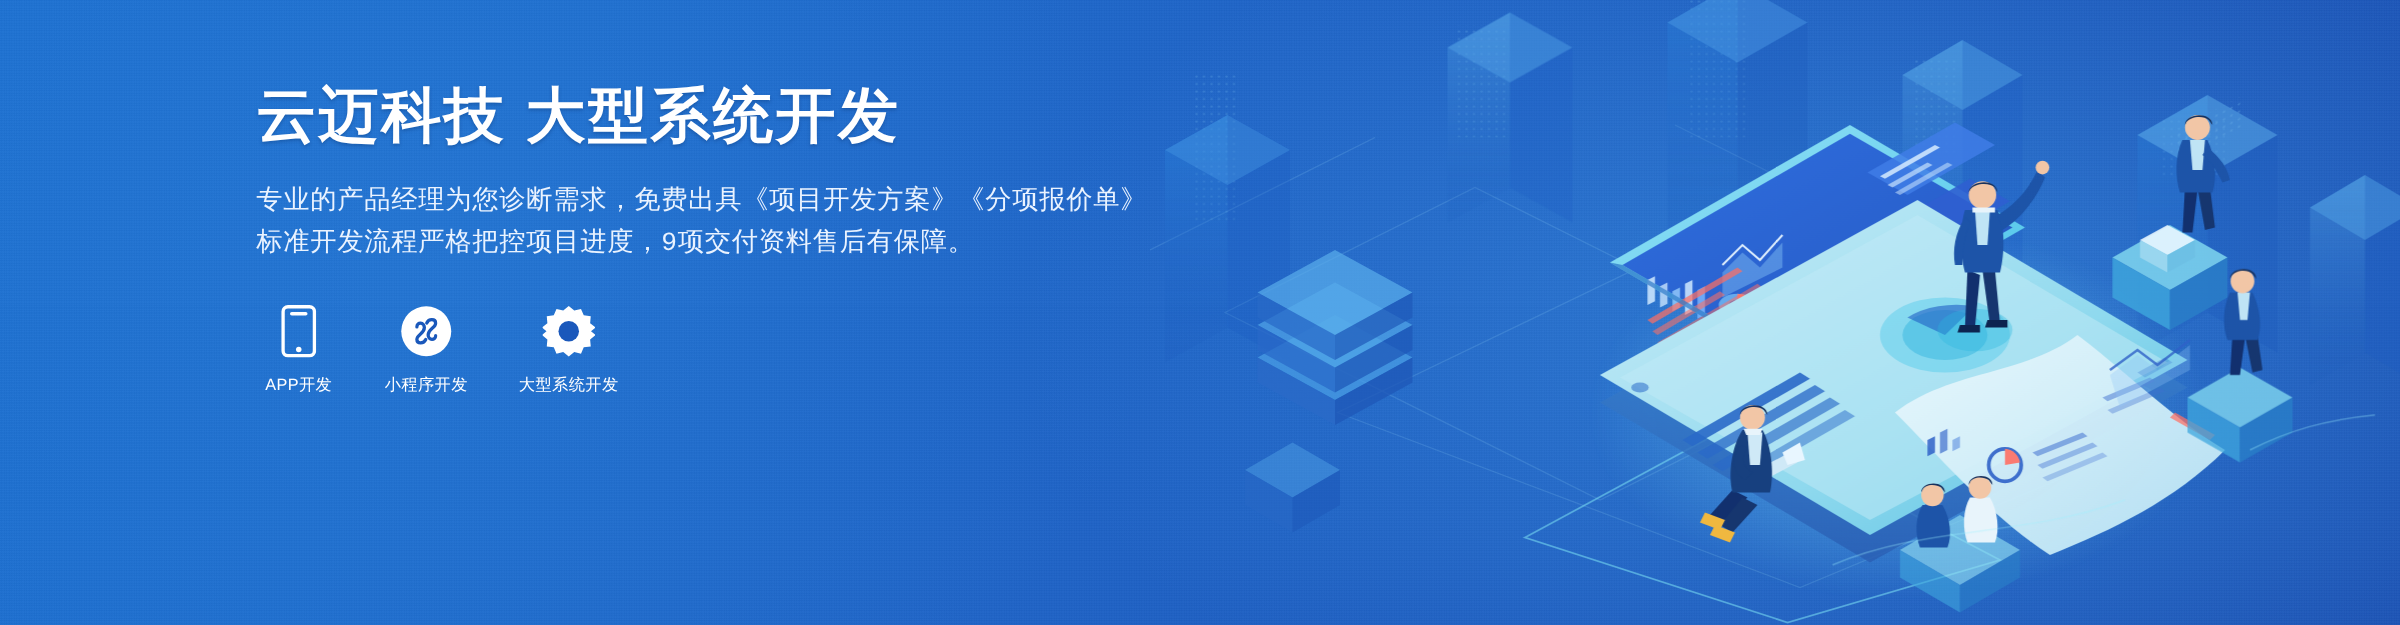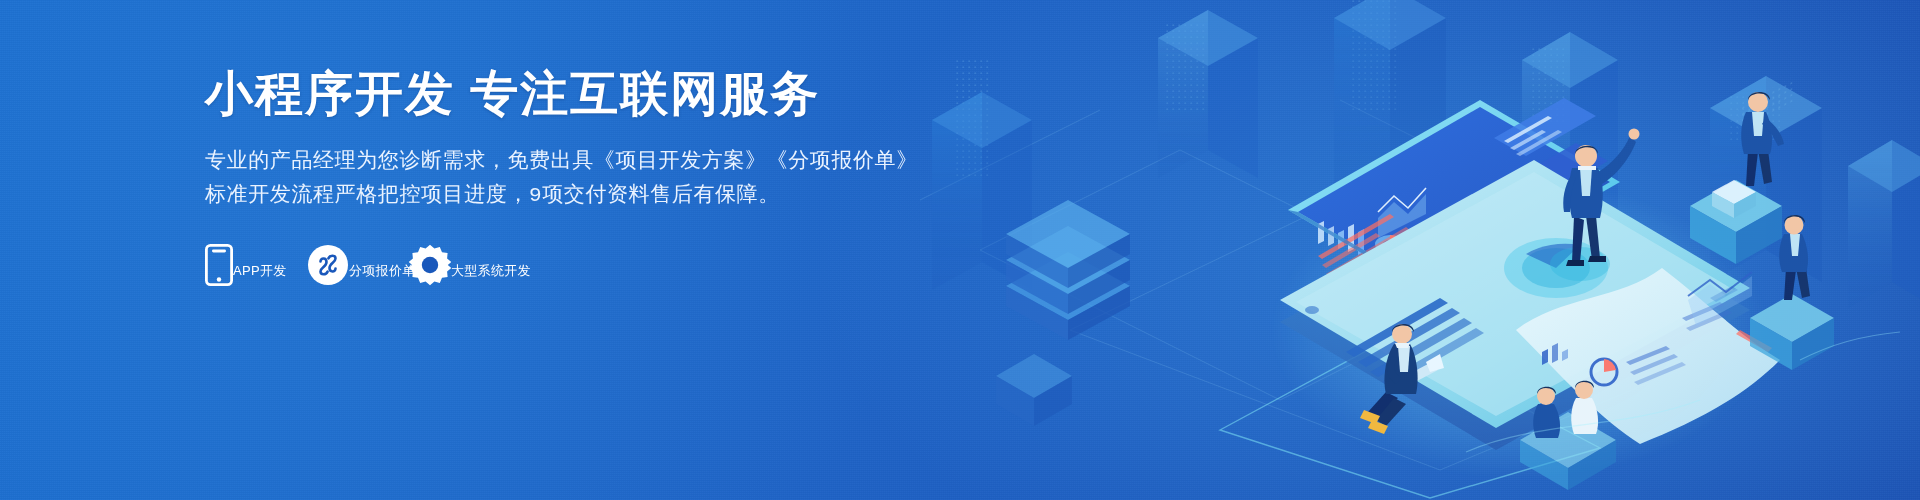--- a/index.html
+++ b/index.html
@@ -64,20 +64,21 @@
 
   .services {
     margin-top:30px;
     display:flex;
     align-items:flex-end;
     gap:34px;
   }
   .service {
     width:68px;
     display:flex;
+    flex-direction:column;
     align-items:center;
   }
   .svc-icon {
     width:44px; height:44px;
     display:flex; align-items:center; justify-content:center;
     margin-bottom:12px;
   }
   .svc-icon svg { display:block; }
   .svc-label {
     font-size:13px;
@@ -415,21 +416,21 @@
       </g>
 
       <g opacity="0.35" stroke="#9ff1ff" fill="none" stroke-width="1.2">
         <path d="M546 452 C620 420, 700 430, 780 400"></path>
         <path d="M880 360 C912 344, 940 336, 980 332"></path>
       </g>
     </svg>
   </div>
 
   <div class="content">
-    <h1 class="title">小程序开发 专注互联网服务</h1>
+    <h1 class="title">云迈科技 大型系统开发</h1>
 
     <div class="subtitle">
       <div class="sub-line">专业的产品经理为您诊断需求，免费出具《项目开发方案》《分项报价单》</div>
       <div class="sub-line">标准开发流程严格把控项目进度，9项交付资料售后有保障。</div>
     </div>
 
     <div class="services">
 
       <div class="service">
         <span class="svc-icon">
@@ -445,21 +446,21 @@
       <div class="service">
         <span class="svc-icon">
           <svg width="42" height="42" viewBox="0 0 42 42" xmlns="http://www.w3.org/2000/svg">
             <circle cx="21" cy="21" r="20" fill="#ffffff"></circle>
             <path d="M13.5 17.5 C13.5 13.5, 19.5 13.5, 19.5 18 C19.5 23, 13.5 23.5, 13.5 27.5
                      C13.5 31, 19 31.2, 20.6 27.6" fill="none" stroke="#1a58bb" stroke-width="2.6" stroke-linecap="round"></path>
             <path d="M28.5 24.5 C28.5 28.5, 22.5 28.5, 22.5 24 C22.5 19, 28.5 18.5, 28.5 14.5
                      C28.5 11, 23 10.8, 21.4 14.4" fill="none" stroke="#1a58bb" stroke-width="2.6" stroke-linecap="round"></path>
           </svg>
         </span>
-        <span class="svc-label">分项报价单</span>
+        <span class="svc-label">小程序开发</span>
       </div>
 
 
 
       <div class="service wide">
         <span class="svc-icon">
           <svg width="42" height="42" viewBox="0 0 42 42" xmlns="http://www.w3.org/2000/svg">
             <path d="M21 0.8 L25.4 4.4 L30.8 3.1 L33 8.2 L38.6 8.9 L38.1 14.5 L42.4 18
                      L38.8 21 L42.4 24 L38.1 27.5 L38.6 33.1 L33 33.8 L30.8 38.9
                      L25.4 37.6 L21 41.2 L16.6 37.6 L11.2 38.9 L9 33.8 L3.4 33.1

